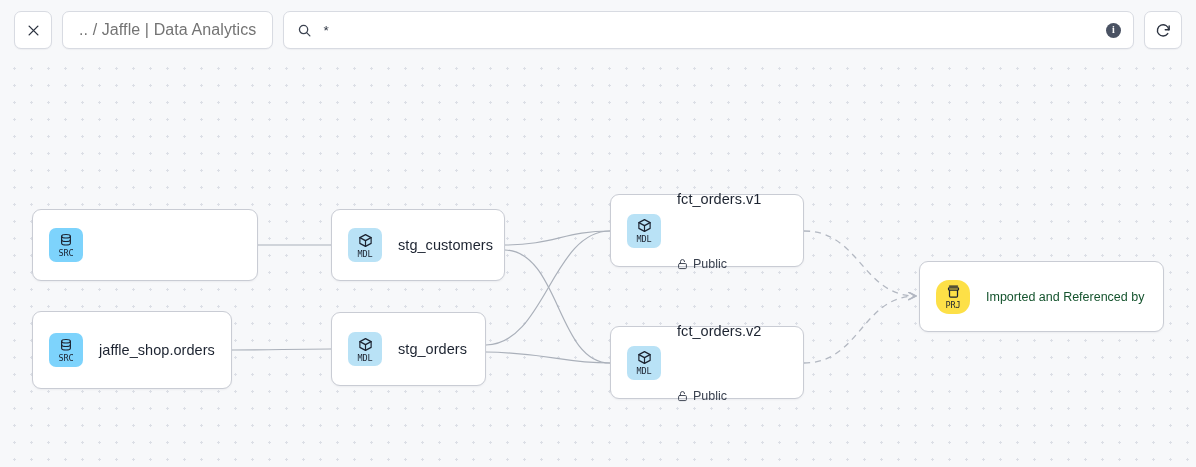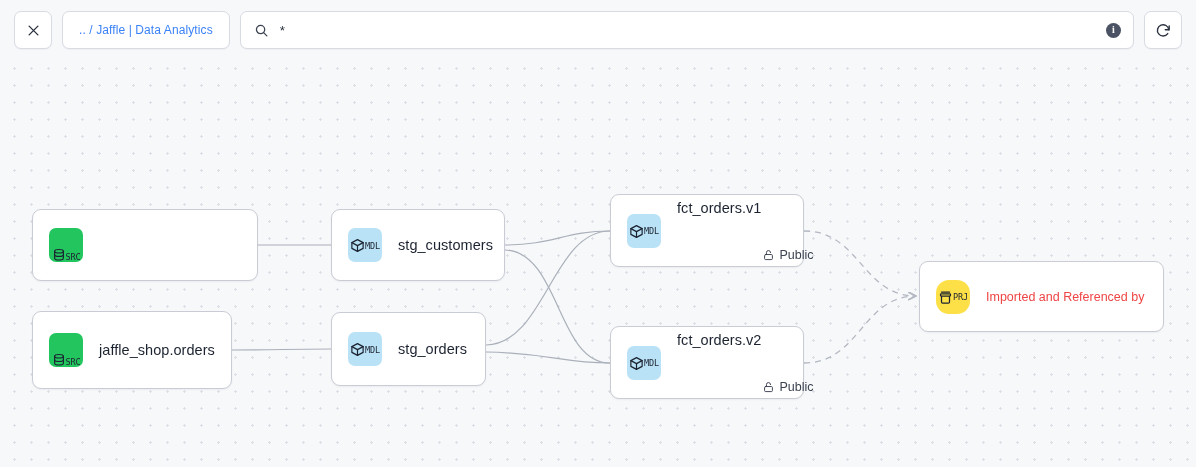--- a/index.html
+++ b/index.html
@@ -53,22 +53,22 @@
     display: flex;
     align-items: center;
     justify-content: center;
     box-sizing: border-box;
     cursor: pointer;
     color: #2c3340;
     box-shadow: 0 1px 1px rgba(16,24,40,0.04);
   }
   #breadcrumb-btn {
     padding: 10px 16px;
-    font-size: 12px;
-    color: #3b82f6;
+    font-size: 16px;
+    color: #737373;
     white-space: nowrap;
     letter-spacing: 0.1px;
   }
   #search-box {
     flex: 1;
     height: 38px;
     background: #ffffff;
     border: 1px solid #d8dbe2;
     border-radius: 7px;
     display: flex;
@@ -121,57 +121,57 @@
     z-index: 10;
     cursor: pointer;
     box-shadow: 0 1px 2px rgba(16,24,40,0.05);
   }
 
   .badge {
     width: 34px;
     height: 34px;
     border-radius: 7px;
     display: flex;
-    flex-direction: row;
+    flex-direction: column;
     align-items: center;
     justify-content: center;
     flex: 0 0 auto;
     color: #1c2330;
   }
   .badge .glyph { line-height: 0; margin-top: 1px; }
   .badge .code {
     font-size: 8.5px;
     font-family: "DejaVu Sans Mono", monospace;
     letter-spacing: -0.2px;
     margin-top: 1px;
     color: #1c2330;
   }
-  .badge-src { background: #22c55e; align-items: flex-end; }
+  .badge-src { background: #7dd3fc; }
   .badge-mdl { background: #b9e2f6; }
   .badge-prj { background: #fde047; border-radius: 13px; }
 
-  .node-text { display: flex; gap: 2px; }
+  .node-text { display: flex; flex-direction: column; gap: 2px; }
   .node-title {
     font-size: 14.5px;
     color: #1c2330;
     letter-spacing: 0.05px;
     white-space: nowrap;
   }
   .node-sub {
     font-size: 12.5px;
     color: #3b4250;
     display: flex;
     align-items: center;
     gap: 5px;
     white-space: nowrap;
     margin-top: 48px;
   }
   .node-kicker {
     font-size: 12.5px;
-    color: #ef4444;
+    color: #14532d;
     white-space: nowrap;
   }
 
   
   #node-jaffle-shop-customers { left: 32px;  top: 209px; width: 226px; height: 72px; }
   #node-jaffle-shop-orders    { left: 32px;  top: 311px; width: 200px; height: 78px; }
   #node-stg-customers         { left: 331px; top: 209px; width: 174px; height: 72px; }
   #node-stg-orders            { left: 331px; top: 312px; width: 155px; height: 74px; }
   #node-fct-orders-v1         { left: 610px; top: 194px; width: 194px; height: 73px; }
   #node-fct-orders-v2         { left: 610px; top: 326px; width: 194px; height: 73px; }

